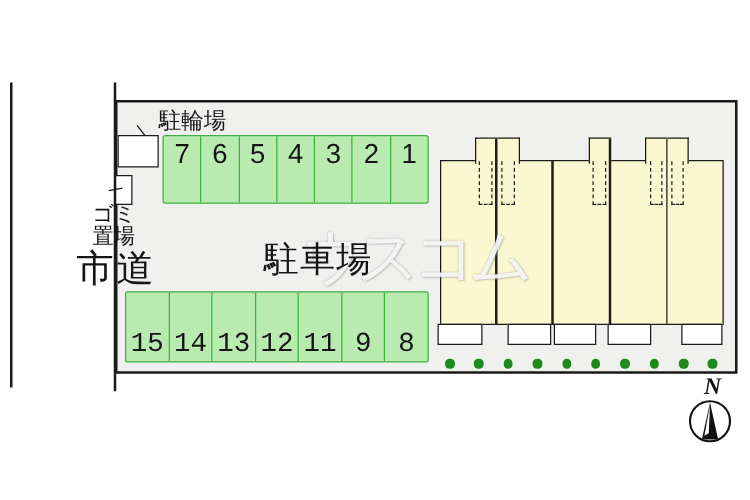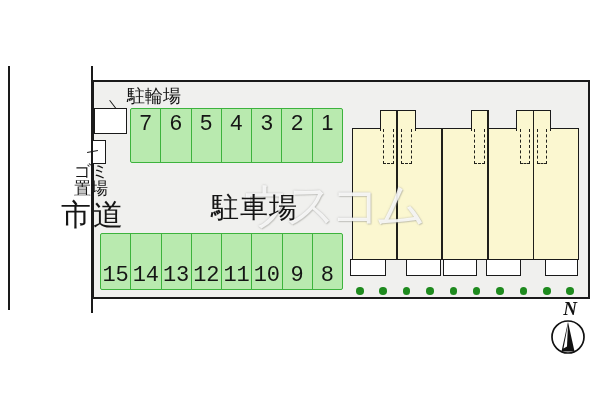--- a/index.html
+++ b/index.html
@@ -105,21 +105,20 @@
     <div class="stall">2</div>
     <div class="stall">1</div>
   </div>
 
   <div class="abs stall-row row-bottom">
     <div class="stall">15</div>
     <div class="stall">14</div>
     <div class="stall">13</div>
     <div class="stall">12</div>
     <div class="stall">11</div>
-    <div class="stall">10</div>
     <div class="stall">9</div>
     <div class="stall">8</div>
   </div>
 
   <div class="abs building"></div>
   <div class="abs tab t1 no-r"></div>
   <div class="abs tab t2 no-l"></div>
   <div class="abs tab t3 no-r"></div>
   <div class="abs tab t4 no-r"></div>
   <div class="abs tab t5 no-l"></div>

